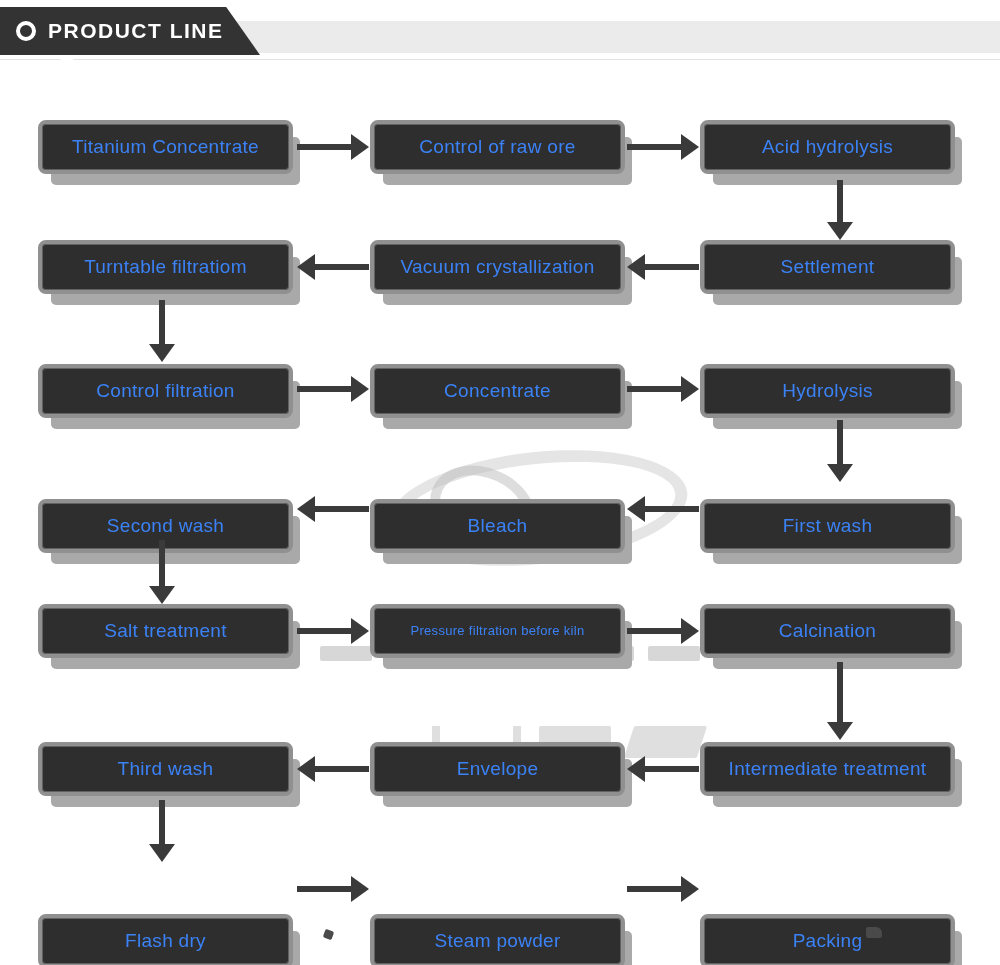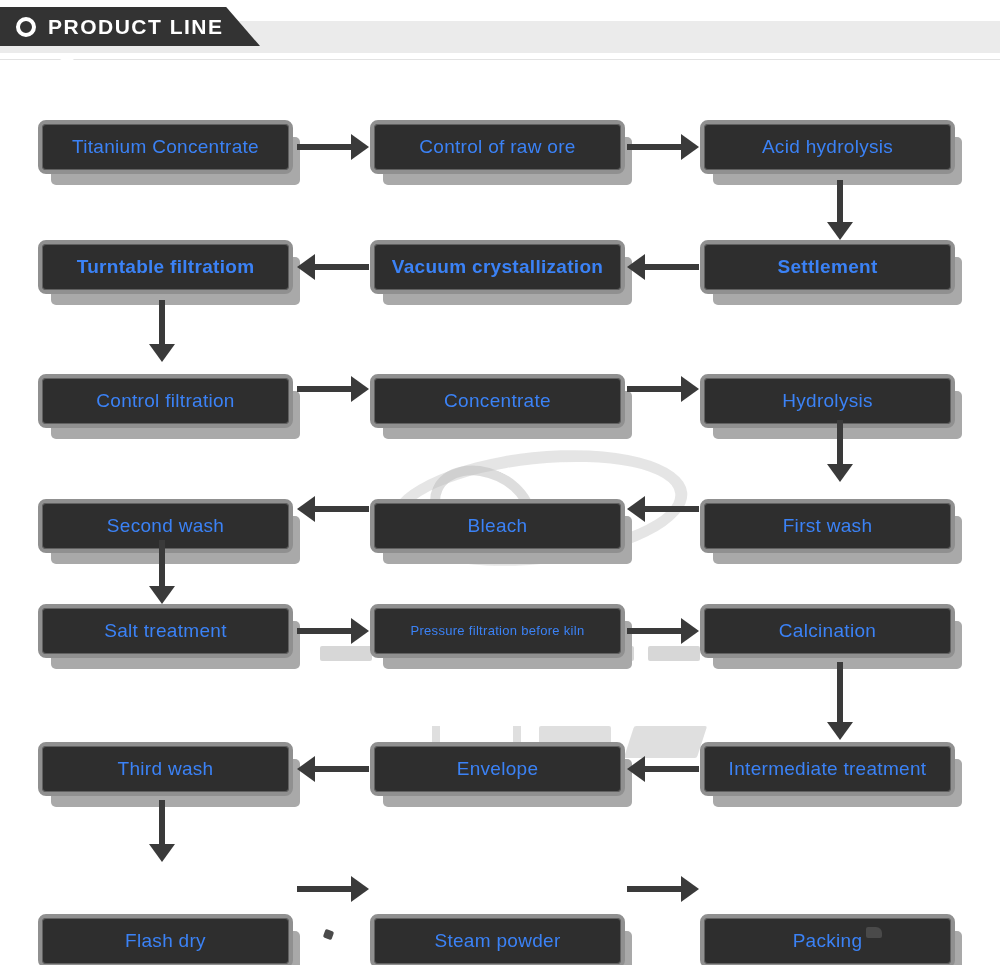--- a/index.html
+++ b/index.html
@@ -2,38 +2,38 @@
 <html><head>
 <meta charset="utf-8">
 <style>
   html,body{margin:0;padding:0;}
   body{width:1000px;height:965px;background:#ffffff;font-family:"Liberation Sans",sans-serif;position:relative;overflow:hidden;}
   .page{position:relative;width:1000px;height:965px;}
 
   
   .gray-bar{position:absolute;left:0;top:21px;width:100%;height:32px;background:#ebebeb;}
   .header-underline{position:absolute;left:0;top:59px;width:100%;height:1px;background:#e2e2e2;}
-  .banner{position:absolute;left:0;top:7px;width:260px;height:39px;background:#333333;
+  .banner{position:absolute;left:0;top:7px;width:260px;height:48px;background:#333333;
           clip-path:polygon(0 0,87% 0,100% 100%,0 100%);
           display:flex;align-items:center;color:#fff;z-index:4;}
   .ring{display:inline-block;width:12px;height:12px;border:4px solid #ffffff;border-radius:50%;margin:0 12px 0 16px;}
   .title{font-size:21px;font-weight:bold;letter-spacing:1.5px;}
   .notch{position:absolute;left:57px;top:55px;width:20px;height:7px;background:#ffffff;
          clip-path:polygon(50% 0,100% 100%,0 100%);z-index:5;}
 
   
   .node{position:absolute;width:255px;height:54px;box-sizing:border-box;
         background:#2e2e2e;border:4px solid #909090;border-radius:8px;
         box-shadow:10px 14px 0 -3px #a9a9a9, inset 0 0 0 1px #616161;
         display:flex;align-items:center;justify-content:center;
         color:#3b82f6;font-size:19px;letter-spacing:0.3px;text-align:center;
         padding:0 10px;z-index:2;}
   .node.two-line{font-size:13px;line-height:1.12;}
   .c1{left:38px;} .c2{left:370px;} .c3{left:700px;}
-  .r1{top:120px;} .r2{top:240px;font-weight:bold;} .r3{top:374px;text-align:right;} .r4{top:482px;margin-top:17px;}
+  .r1{top:120px;} .r2{top:240px;} .r3{top:364px;text-align:right;} .r4{top:482px;margin-top:17px;}
   .r5{top:604px;} .r6{top:742px;} .r7{top:914px;}
 
   
   .arrow-h{position:absolute;height:26px;width:72px;z-index:2;}
   .arrow-h .bar{position:absolute;top:10px;height:6px;background:#3a3a3a;}
   .arrow-h.right .bar{left:0;right:14px;}
   .arrow-h.right .head{position:absolute;right:0;top:0;width:0;height:0;
       border-top:13px solid transparent;border-bottom:13px solid transparent;border-left:18px solid #3a3a3a;}
   .arrow-h.left .bar{right:0;left:14px;}
   .arrow-h.left .head{position:absolute;left:0;top:0;width:0;height:0;

